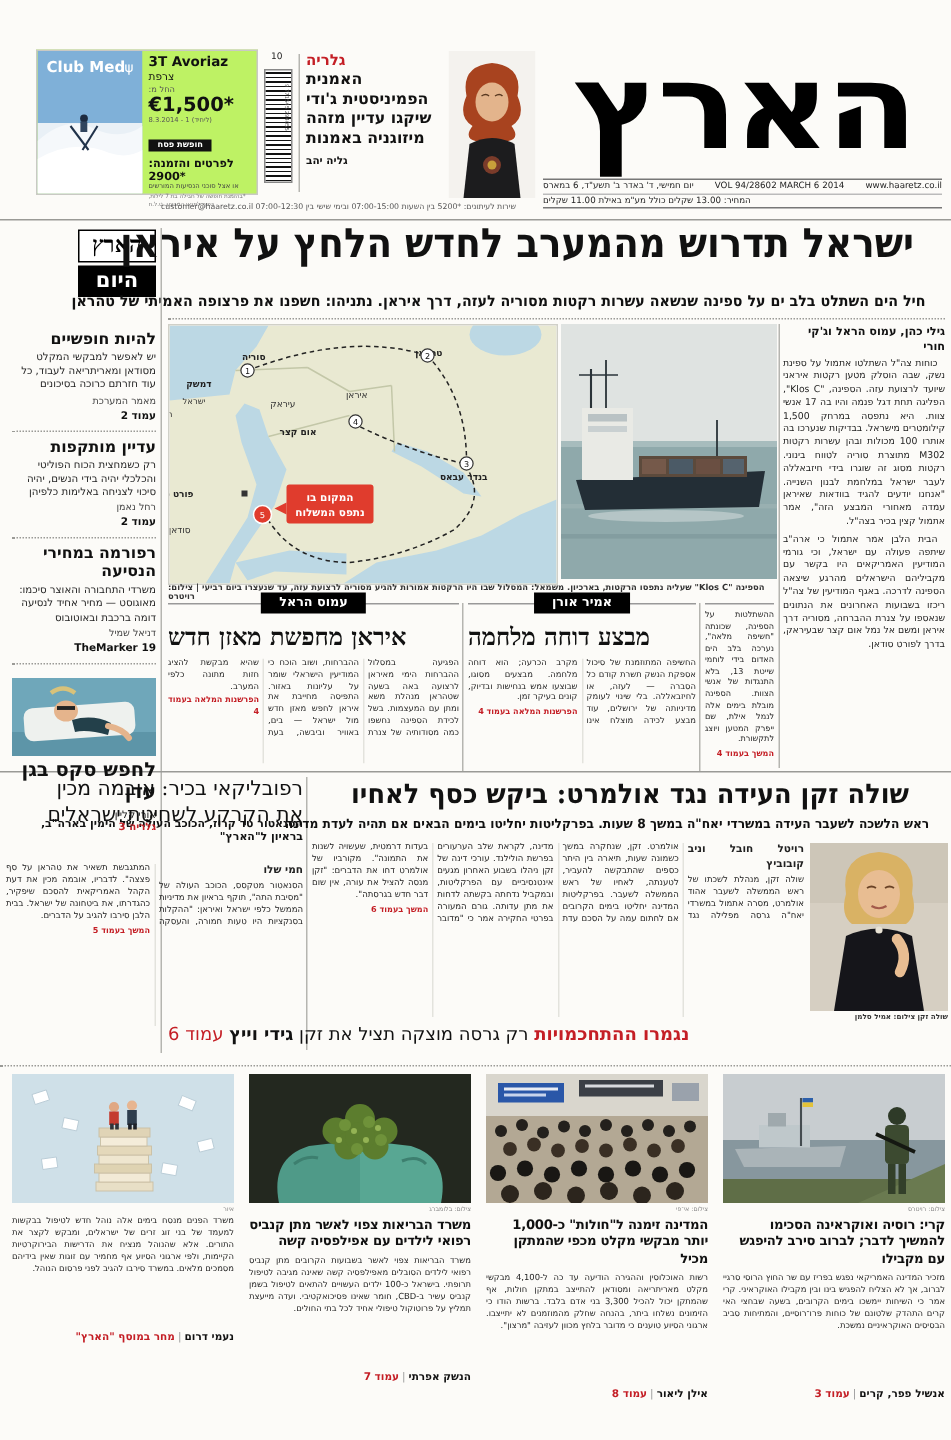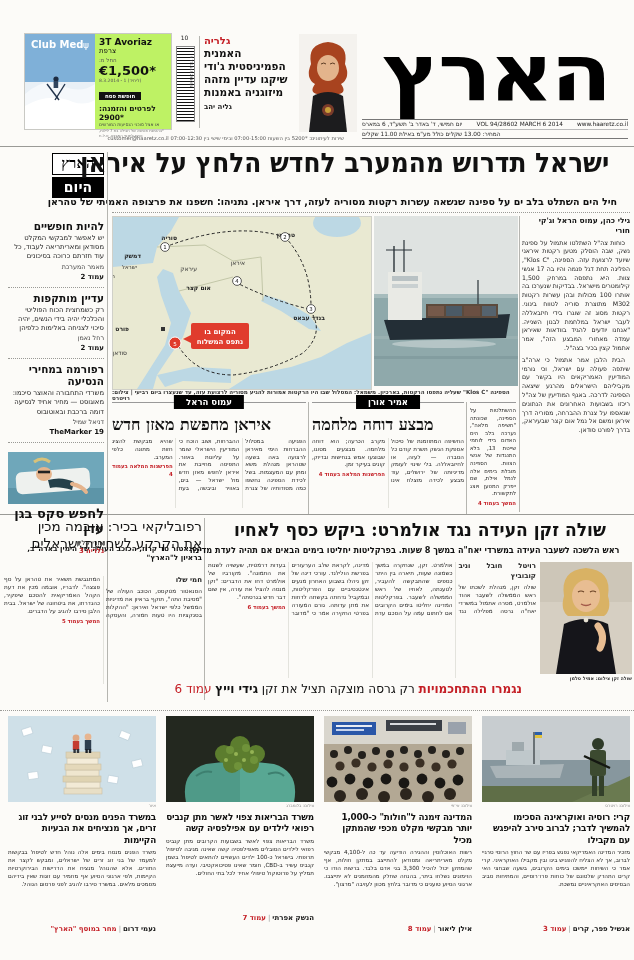--- a/index.html
+++ b/index.html
@@ -88,21 +88,21 @@
   .zaken-body{left:208px;top:562px;width:328px;height:116px;column-count:4;column-gap:6px;
               column-rule:1px solid #e3e3dd;font-size:5.7px;line-height:1.4;text-align:justify;color:#222;overflow:hidden;}
   .zaken-byline{font-size:7px;font-weight:bold;margin-bottom:2px;}
   .zaken-photo{left:540px;top:562px;width:92px;height:112px;}
   .zaken-caption{left:540px;top:676px;width:92px;font-size:4.8px;font-weight:bold;color:#333;text-align:right;}
   .cruz-head{left:4px;top:518px;width:198px;text-align:right;font-weight:normal;font-size:13.5px;line-height:1.25;}
   .cruz-sub{left:4px;top:544px;width:198px;text-align:right;font-weight:bold;font-size:7.3px;line-height:1.3;}
   .cruz-body{left:4px;top:576px;width:198px;height:108px;column-count:2;column-gap:6px;column-rule:1px solid #e3e3dd;
              font-size:5.7px;line-height:1.4;text-align:justify;color:#222;overflow:hidden;}
   .cruz-byline{font-size:7px;font-weight:bold;margin-bottom:2px;}
-  .strip{left:112px;top:682px;width:410px;font-size:12px;text-align:right;white-space:nowrap;}
+  .strip{left:112px;top:682px;width:410px;font-size:12px;text-align:left;white-space:nowrap;}
   .strip b{font-weight:bold;}
   .strip .t{color:#c41e25;font-weight:bold;}
 
   
   .bottom-rule{left:0;top:710px;width:634px;}
   .bcols{left:8px;top:716px;width:622px;display:flex;gap:10px;}
   .bcol{width:148px;}
   .bphoto{width:148px;height:86px;display:block;}
   .bcredit{font-size:4.2px;color:#888;margin-top:1px;}
   .bhead{font-weight:bold;font-size:8.8px;line-height:1.3;margin-top:4px;text-align:right;letter-spacing:-0.2px;}
@@ -536,21 +536,20 @@
           <rect x="64.8" y="25" width="6.4" height="9" fill="#c43c30"></rect>
           <rect x="65.4" y="33" width="2.4" height="4" fill="#30343a"></rect>
           <rect x="68.8" y="33" width="2.4" height="4" fill="#30343a"></rect>
           <circle cx="80" cy="21" r="3.4" fill="#e7b590"></circle>
           <rect x="76.8" y="24" width="6.4" height="10" fill="#2e3e4e"></rect>
           <rect x="77.4" y="33" width="2.4" height="4" fill="#1e2228"></rect>
           <rect x="80.8" y="33" width="2.4" height="4" fill="#1e2228"></rect>
         </g>
       </svg>
       <div class="bcredit">איור</div>
-      <div class="bhead">במשרד הפנים מנסים לסייע לבני זוג זרים, אך מנציחים את הבעיות הקיימות</div>
       <div class="bbody">משרד הפנים מנסח בימים אלה נוהל חדש לטיפול בבקשות למעמד של בני זוג זרים של ישראלים, ומבקש לקצר את התורים. אלא שהנוהל מנציח את הדרישות הבירוקרטיות הקיימות, ולפי ארגוני הסיוע אף מחמיר עם זוגות שאין בידיהם מסמכים מלאים. במשרד סירבו להגיב לפני פרסום הנוהל.</div>
       <div class="bby">
         <span class="nm">נעמי דרום</span><span class="sep">|</span><span class="pg">מחר במוסף "הארץ"</span>
       </div>
     </div>
 
   </div>
 
 </div>
 

